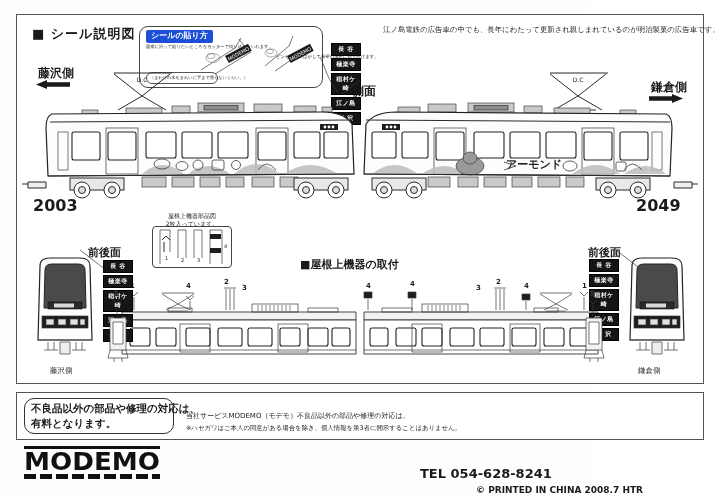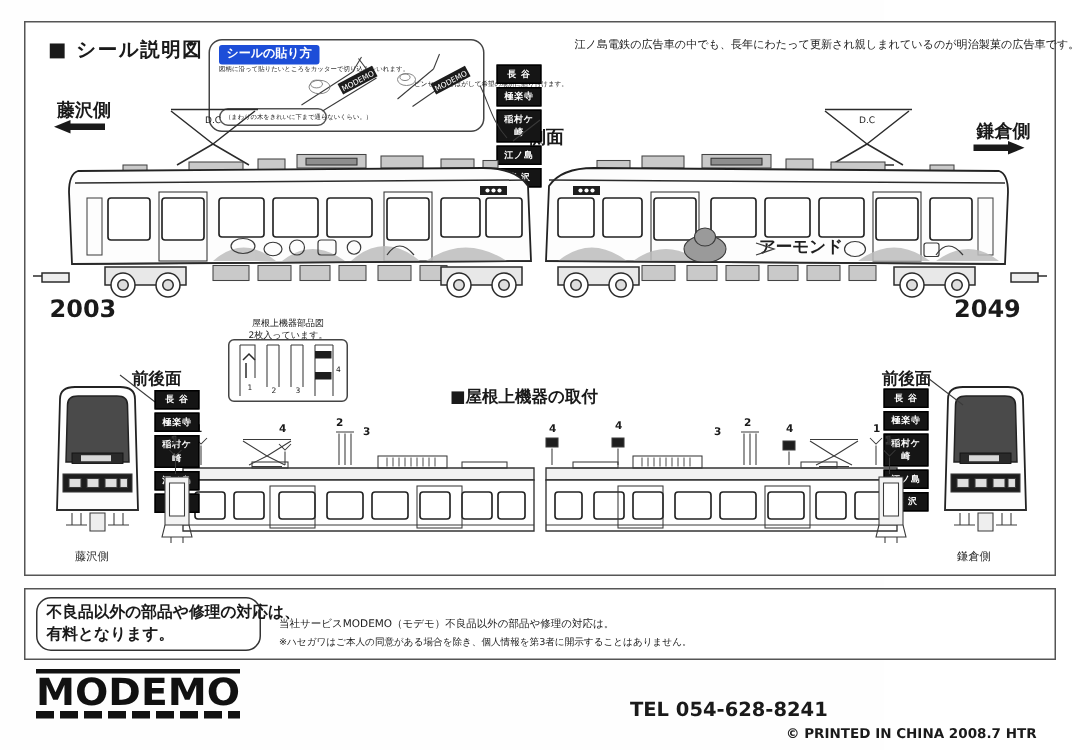--- a/index.html
+++ b/index.html
@@ -75,21 +75,21 @@
   #fbadge{left:24px;top:398px;width:150px;height:36px;border:1.4px solid #333;border-radius:10px;background:#fff;}
   #fbadge-t1{left:31px;top:402px;font-size:10.5px;font-weight:bold;text-align:center;}
   #fbadge-t2{left:31px;top:417px;font-size:10.5px;font-weight:bold;}
   #fnote1{left:186px;top:400px;font-size:7px;line-height:1.6;width:470px;}
   #fnote3{left:186px;top:424px;font-size:6.4px;}
 
   #logo{position:absolute;left:24px;top:446px;width:136px;height:34px;}
   #corp{left:168px;top:450px;font-size:16px;font-weight:bold;}
   #addr{left:330px;top:447px;font-size:13px;font-weight:bold;}
   #tel{left:392px;top:466px;font-size:13px;font-weight:bold;margin-left:28px;}
-  #printed{left:524px;top:485px;font-size:9px;font-weight:bold;}
+  #printed{left:476px;top:485px;font-size:9px;font-weight:bold;}
 </style>
 </head>
 <body>
 
 <div id="sheet">
 
   <div class="box" id="mainframe"></div>
   <div class="box" id="footframe"></div>
 
   <div class="t jp" id="h-seal">■ シール説明図</div>

